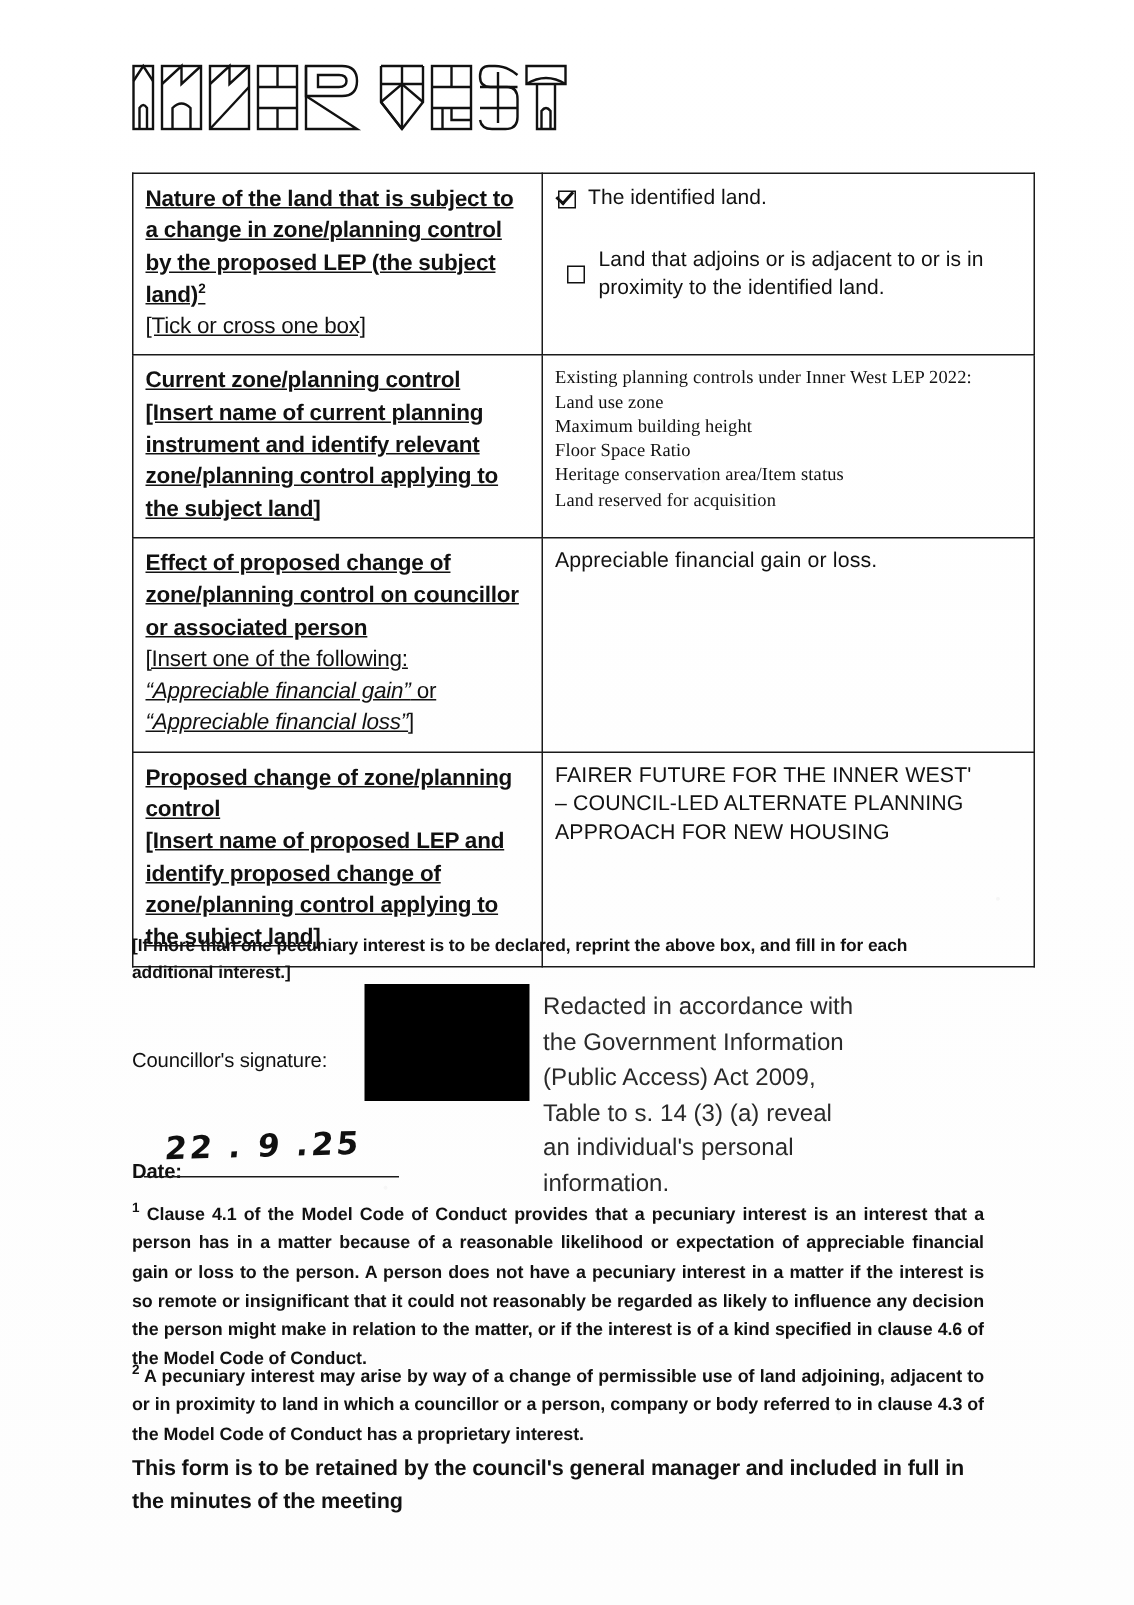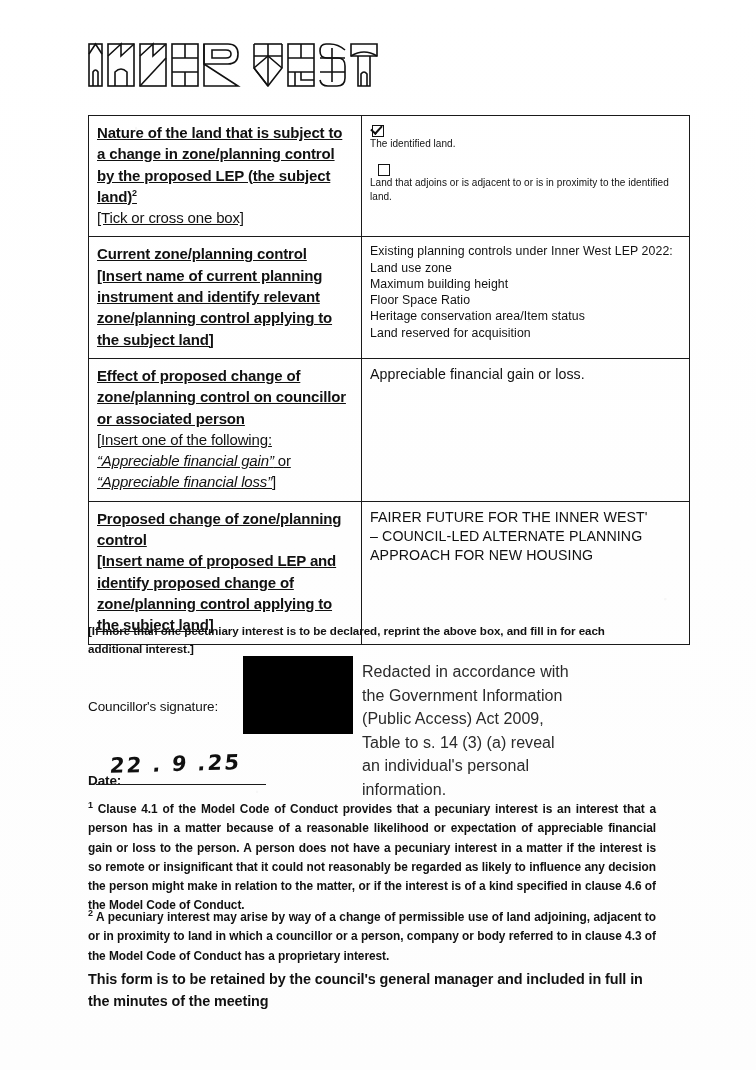--- a/index.html
+++ b/index.html
@@ -77,36 +77,36 @@
   }
   .lbl .reg { font-weight: 400; }
   .lbl .ital { font-style: italic; font-weight: 400; }
   sup { font-size: 9px; vertical-align: super; line-height: 0; }
 
   .val {
     font-size: 12.3px;
     line-height: 1.32;
     font-weight: 400;
     letter-spacing: 0.1px;
+    font-family: Liberation Serif, serif;
   }
   .val-lg {
     font-size: 14.2px;
     line-height: 1.36;
     letter-spacing: 0.1px;
   }
 
   .choice-row {
     display: flex;
-    align-items: flex-start;
-    font-size: 10px;
+    align-items: center;
+    font-size: 14px;
     line-height: 1.34;
     letter-spacing: 0.05px;
-    flex-direction: column;
-  }
-  .choice-row.second { margin-top: 11px; }
+  }
+  .choice-row.second { margin-top: 22px; }
   .box {
     flex: 0 0 auto;
     width: 10px; height: 10px;
     border: 1.5px solid #111;
     margin: 3px 8px 0 2px;
     position: relative;
     background: #fff;
   }
   .box.checked::after {
     content: "";

